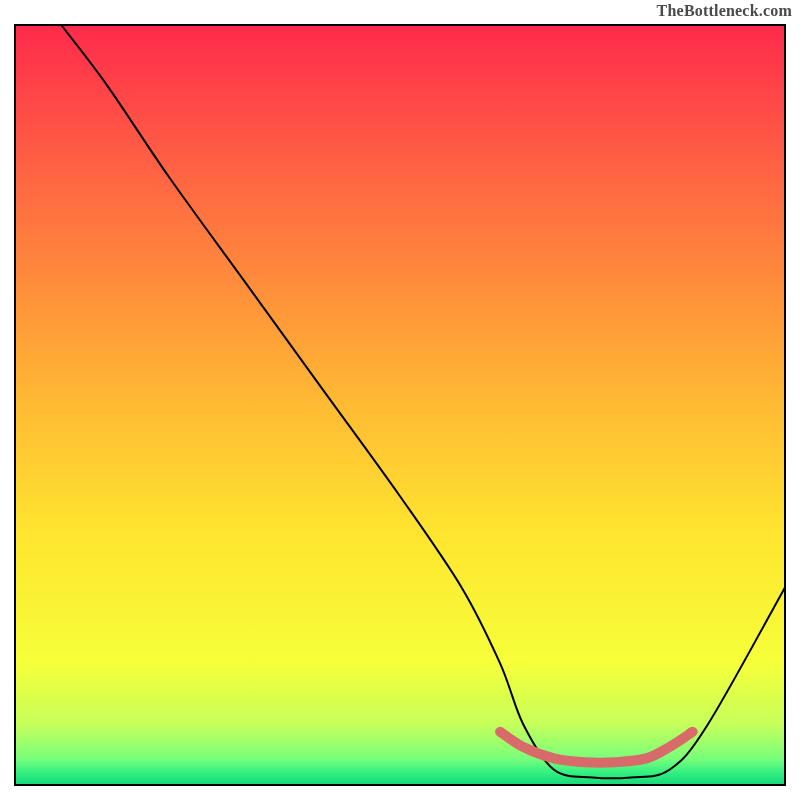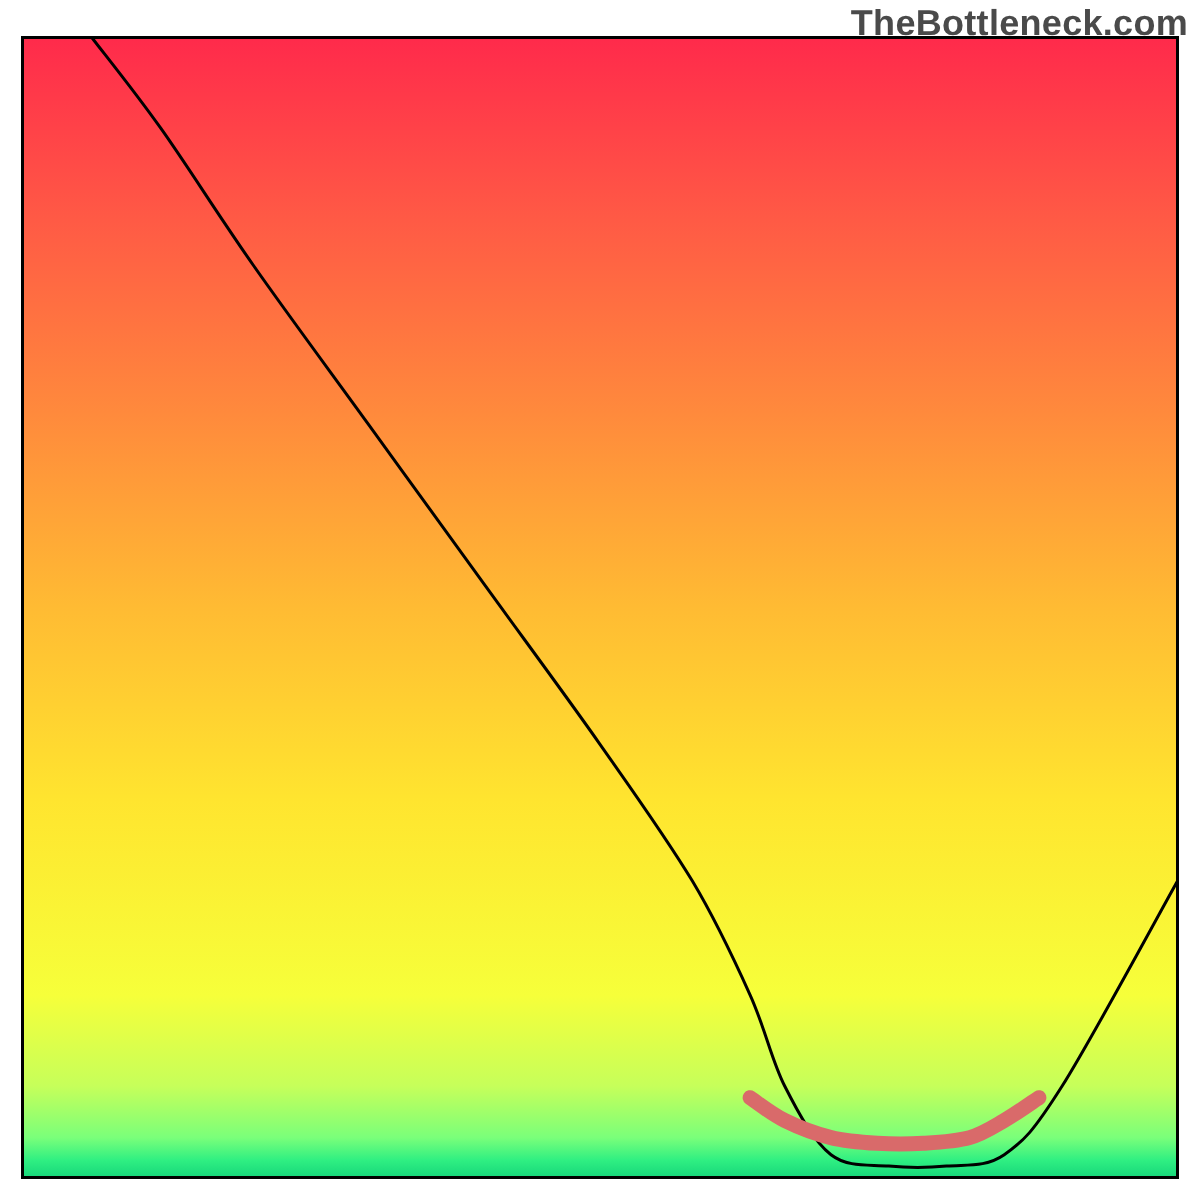--- a/index.html
+++ b/index.html
@@ -13,25 +13,26 @@
   }
   .stage {
     position: relative;
     width: 800px;
     height: 800px;
   }
   .watermark {
     position: absolute;
     top: 2px;
     right: 8px;
-    font-size: 24px;
+    font-size: 16px;
     font-weight: 600;
     color: #4a4a4a;
     letter-spacing: 0.2px;
     z-index: 10;
+    font-family: Liberation Serif, serif;
   }
   svg.plot {
     position: absolute;
     left: 0;
     top: 0;
     width: 800px;
     height: 800px;
     display: block;
   }
 </style>

